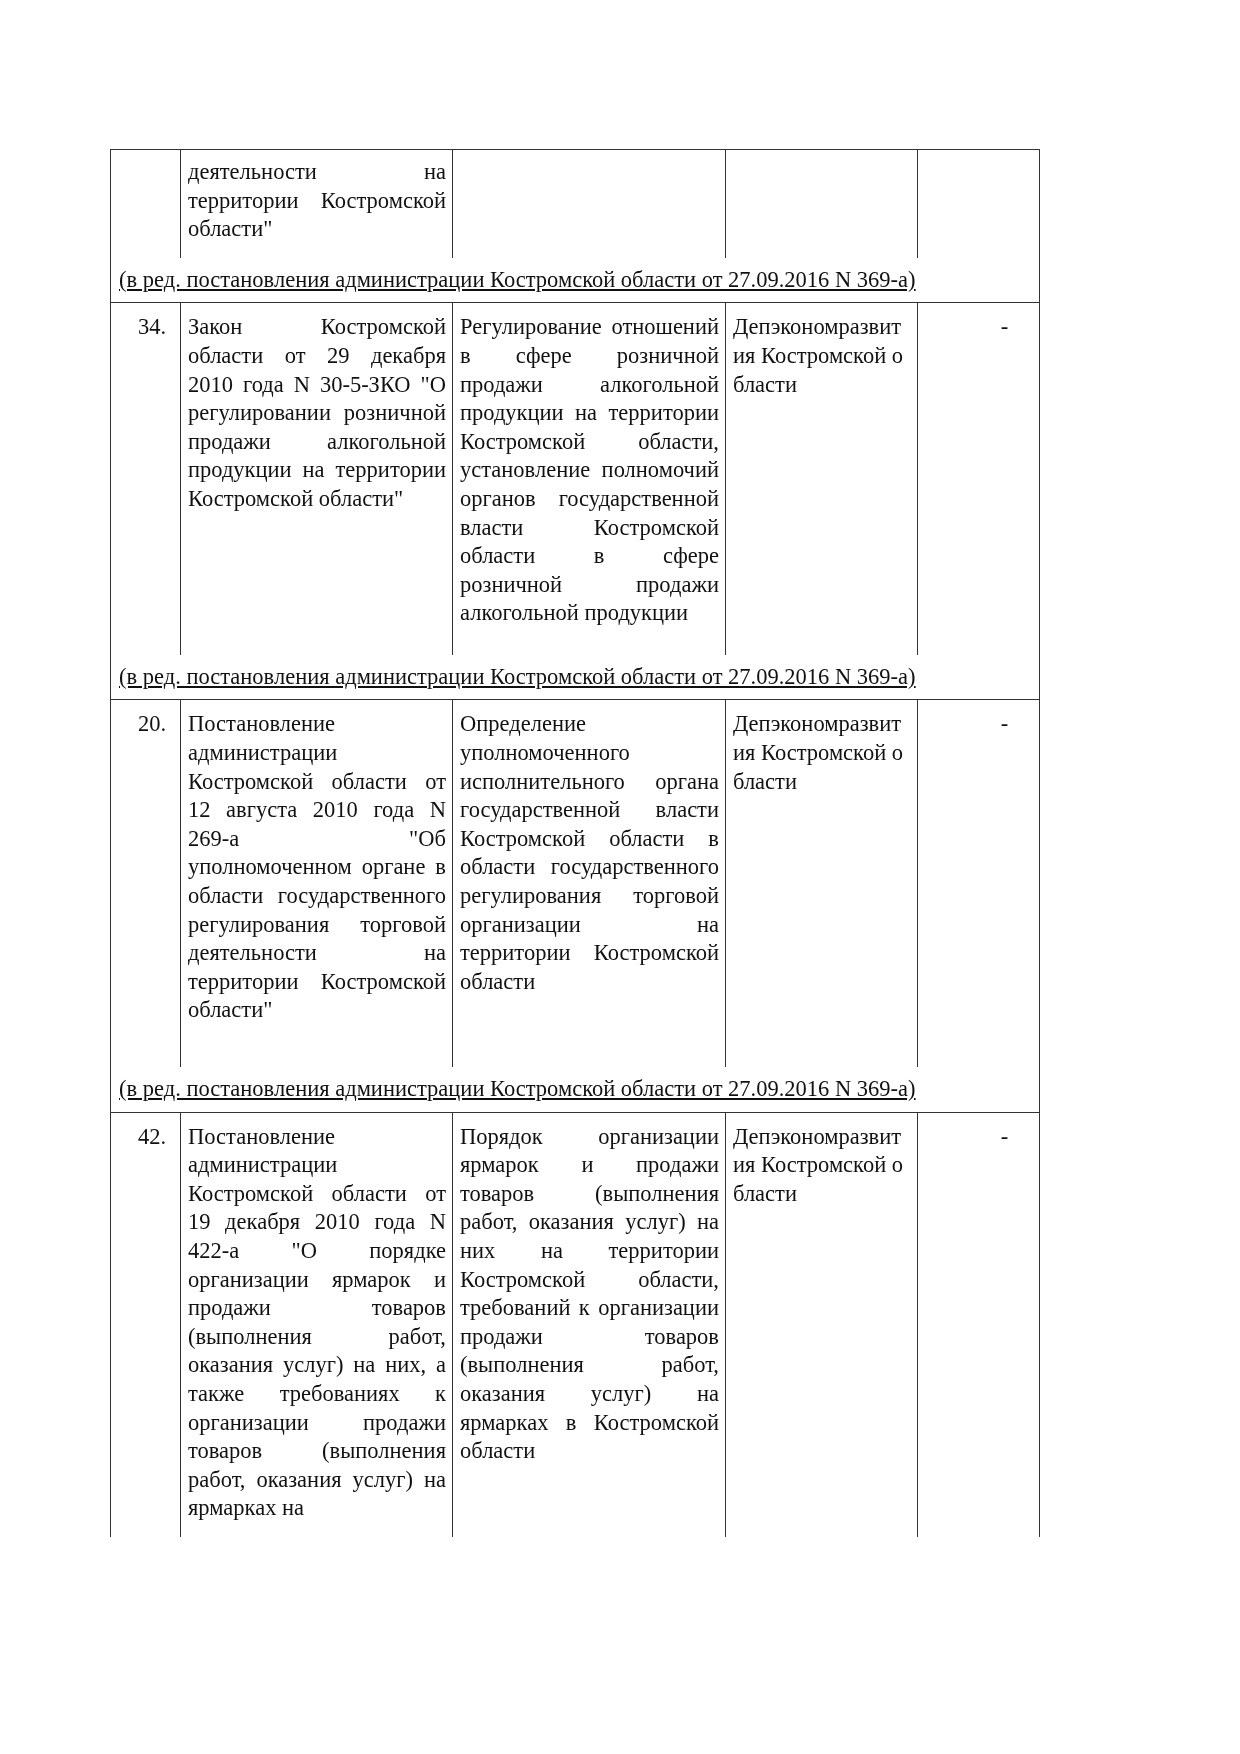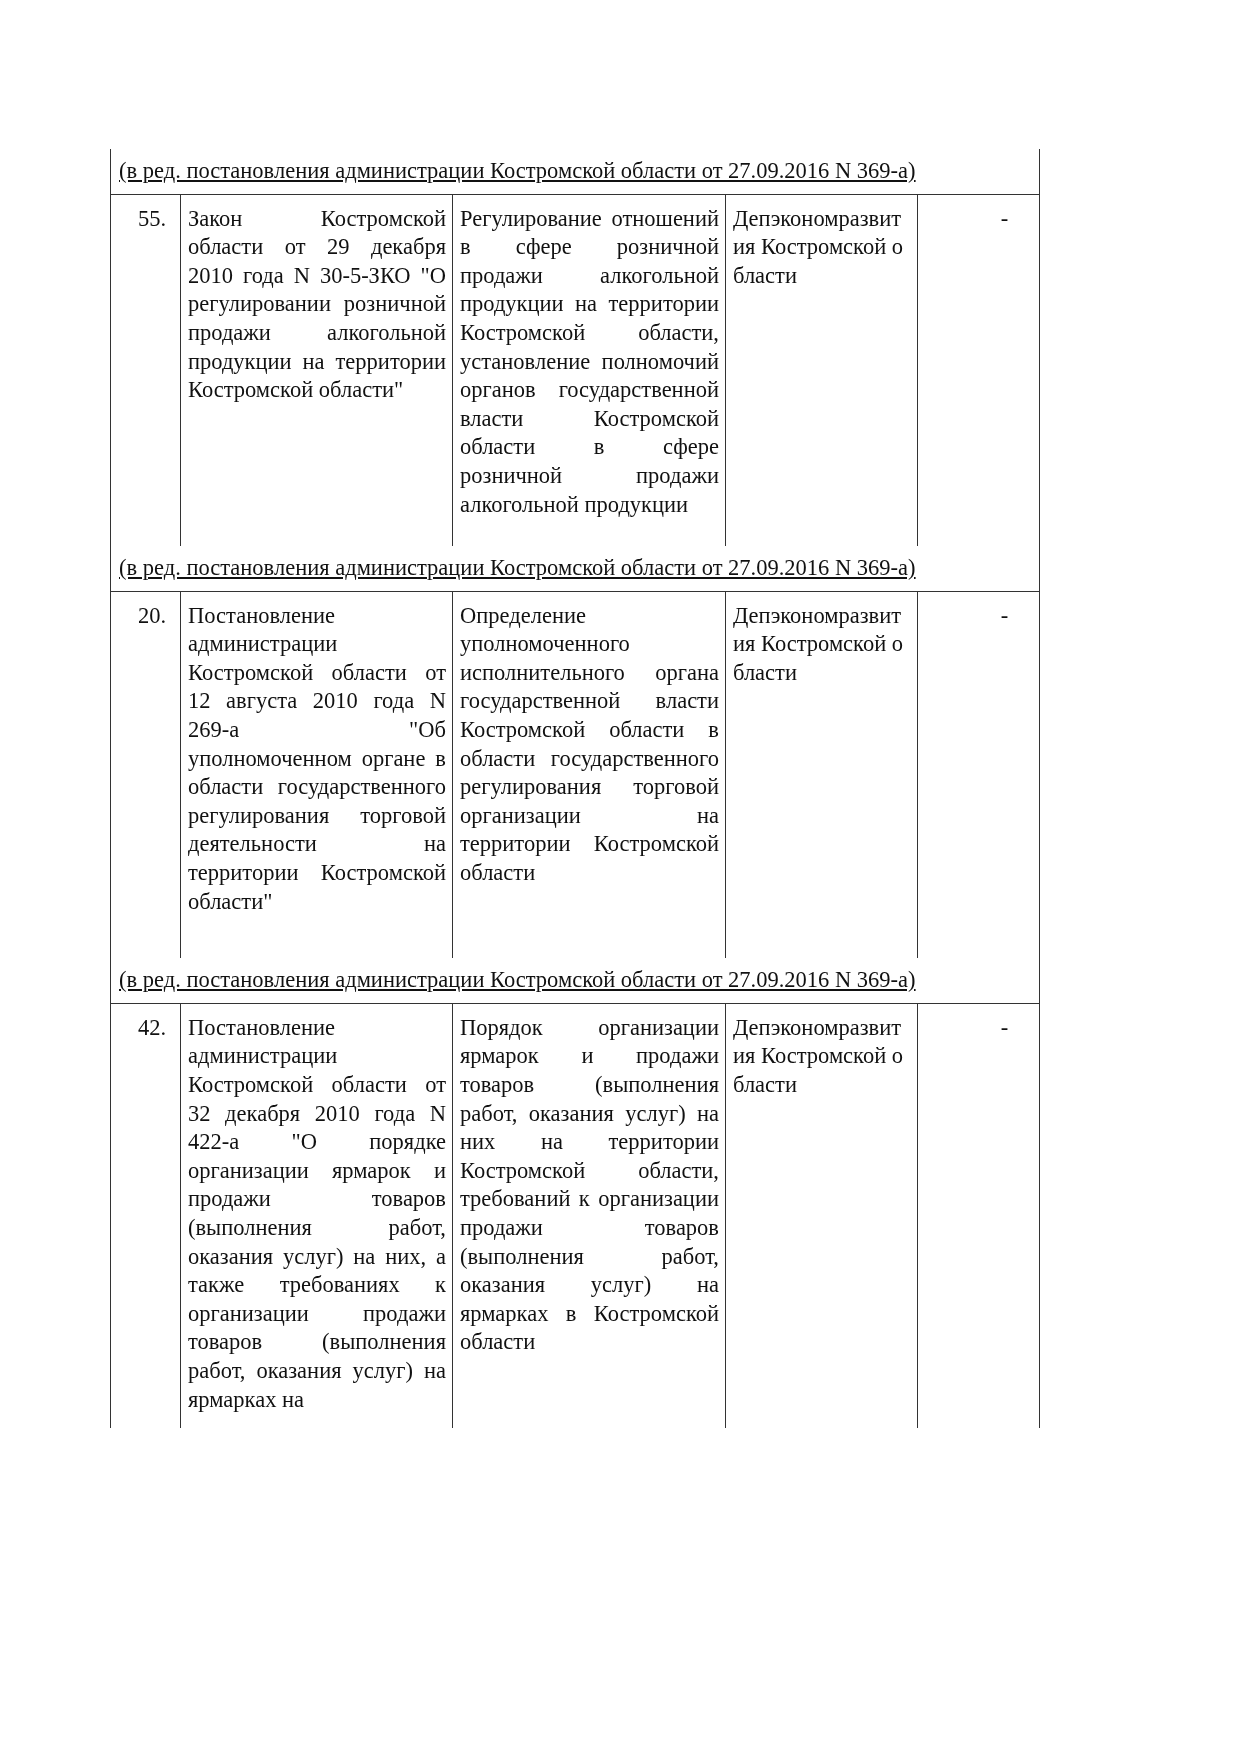--- a/index.html
+++ b/index.html
@@ -32,26 +32,39 @@
   <table class="tbl">
     <colgroup>
       <col style="width:70px">
         <col style="width:272px">
         <col style="width:273px">
         <col style="width:192px">
         <col style="width:122px">
     </colgroup>
 
     <tbody>
+        <tr class="row-main" style="height:93px">
+      <td class="c-num first-row"><span></span></td>
+      <td class="c-doc first-row">
+            <div class="cell" style="padding-top:8px">деятельности на территории Костромской области"</div>
+          </td>
+      <td class="c-sub first-row">
+            <div class="cell"></div>
+          </td>
+      <td class="c-org first-row">
+            <div class="cell"></div>
+          </td>
+      <td class="c-note first-row last"><span></span></td>
+    </tr>
     <tr class="amend">
       <td colspan="5">(в ред. постановления администрации Костромской области от 27.09.2016 N 369-а)</td>
     </tr>
 
     <tr class="row-main" style="height:352px">
-      <td class="c-num"><span>55.</span></td>
+      <td class="c-num"><span>34.</span></td>
       <td class="c-doc">
             <div class="cell">Закон Костромской области от 29 декабря 2010 года N 30-5-ЗКО "О регулировании розничной продажи алкогольной продукции на территории Костромской области"</div>
           </td>
       <td class="c-sub">
             <div class="cell">Регулирование отношений в сфере розничной продажи алкогольной продукции на территории Костромской области, установление полномочий органов государственной власти Костромской области в сфере розничной продажи алкогольной продукции</div>
           </td>
       <td class="c-org">
             <div class="cell" style="word-break:break-all">Депэкономразвития Костромской области</div>
           </td>
       <td class="c-note last"><span>-</span></td>
@@ -73,21 +86,21 @@
           </td>
       <td class="c-note last"><span>-</span></td>
     </tr>
     <tr class="amend">
       <td colspan="5">(в ред. постановления администрации Костромской области от 27.09.2016 N 369-а)</td>
     </tr>
 
     <tr class="row-main" style="height:424px">
       <td class="c-num"><span>42.</span></td>
       <td class="c-doc">
-            <div class="cell">Постановление администрации Костромской области от 32 декабря 2010 года N 422-а "О порядке организации ярмарок и продажи товаров (выполнения работ, оказания услуг) на них, а также требованиях к организации продажи товаров (выполнения работ, оказания услуг) на ярмарках на</div>
+            <div class="cell">Постановление администрации Костромской области от 19 декабря 2010 года N 422-а "О порядке организации ярмарок и продажи товаров (выполнения работ, оказания услуг) на них, а также требованиях к организации продажи товаров (выполнения работ, оказания услуг) на ярмарках на</div>
           </td>
       <td class="c-sub">
             <div class="cell">Порядок организации ярмарок и продажи товаров (выполнения работ, оказания услуг) на них на территории Костромской области, требований к организации продажи товаров (выполнения работ, оказания услуг) на ярмарках в Костромской области</div>
           </td>
       <td class="c-org">
             <div class="cell" style="word-break:break-all">Депэкономразвития Костромской области</div>
           </td>
       <td class="c-note last"><span>-</span></td>
     </tr>
   </tbody>

